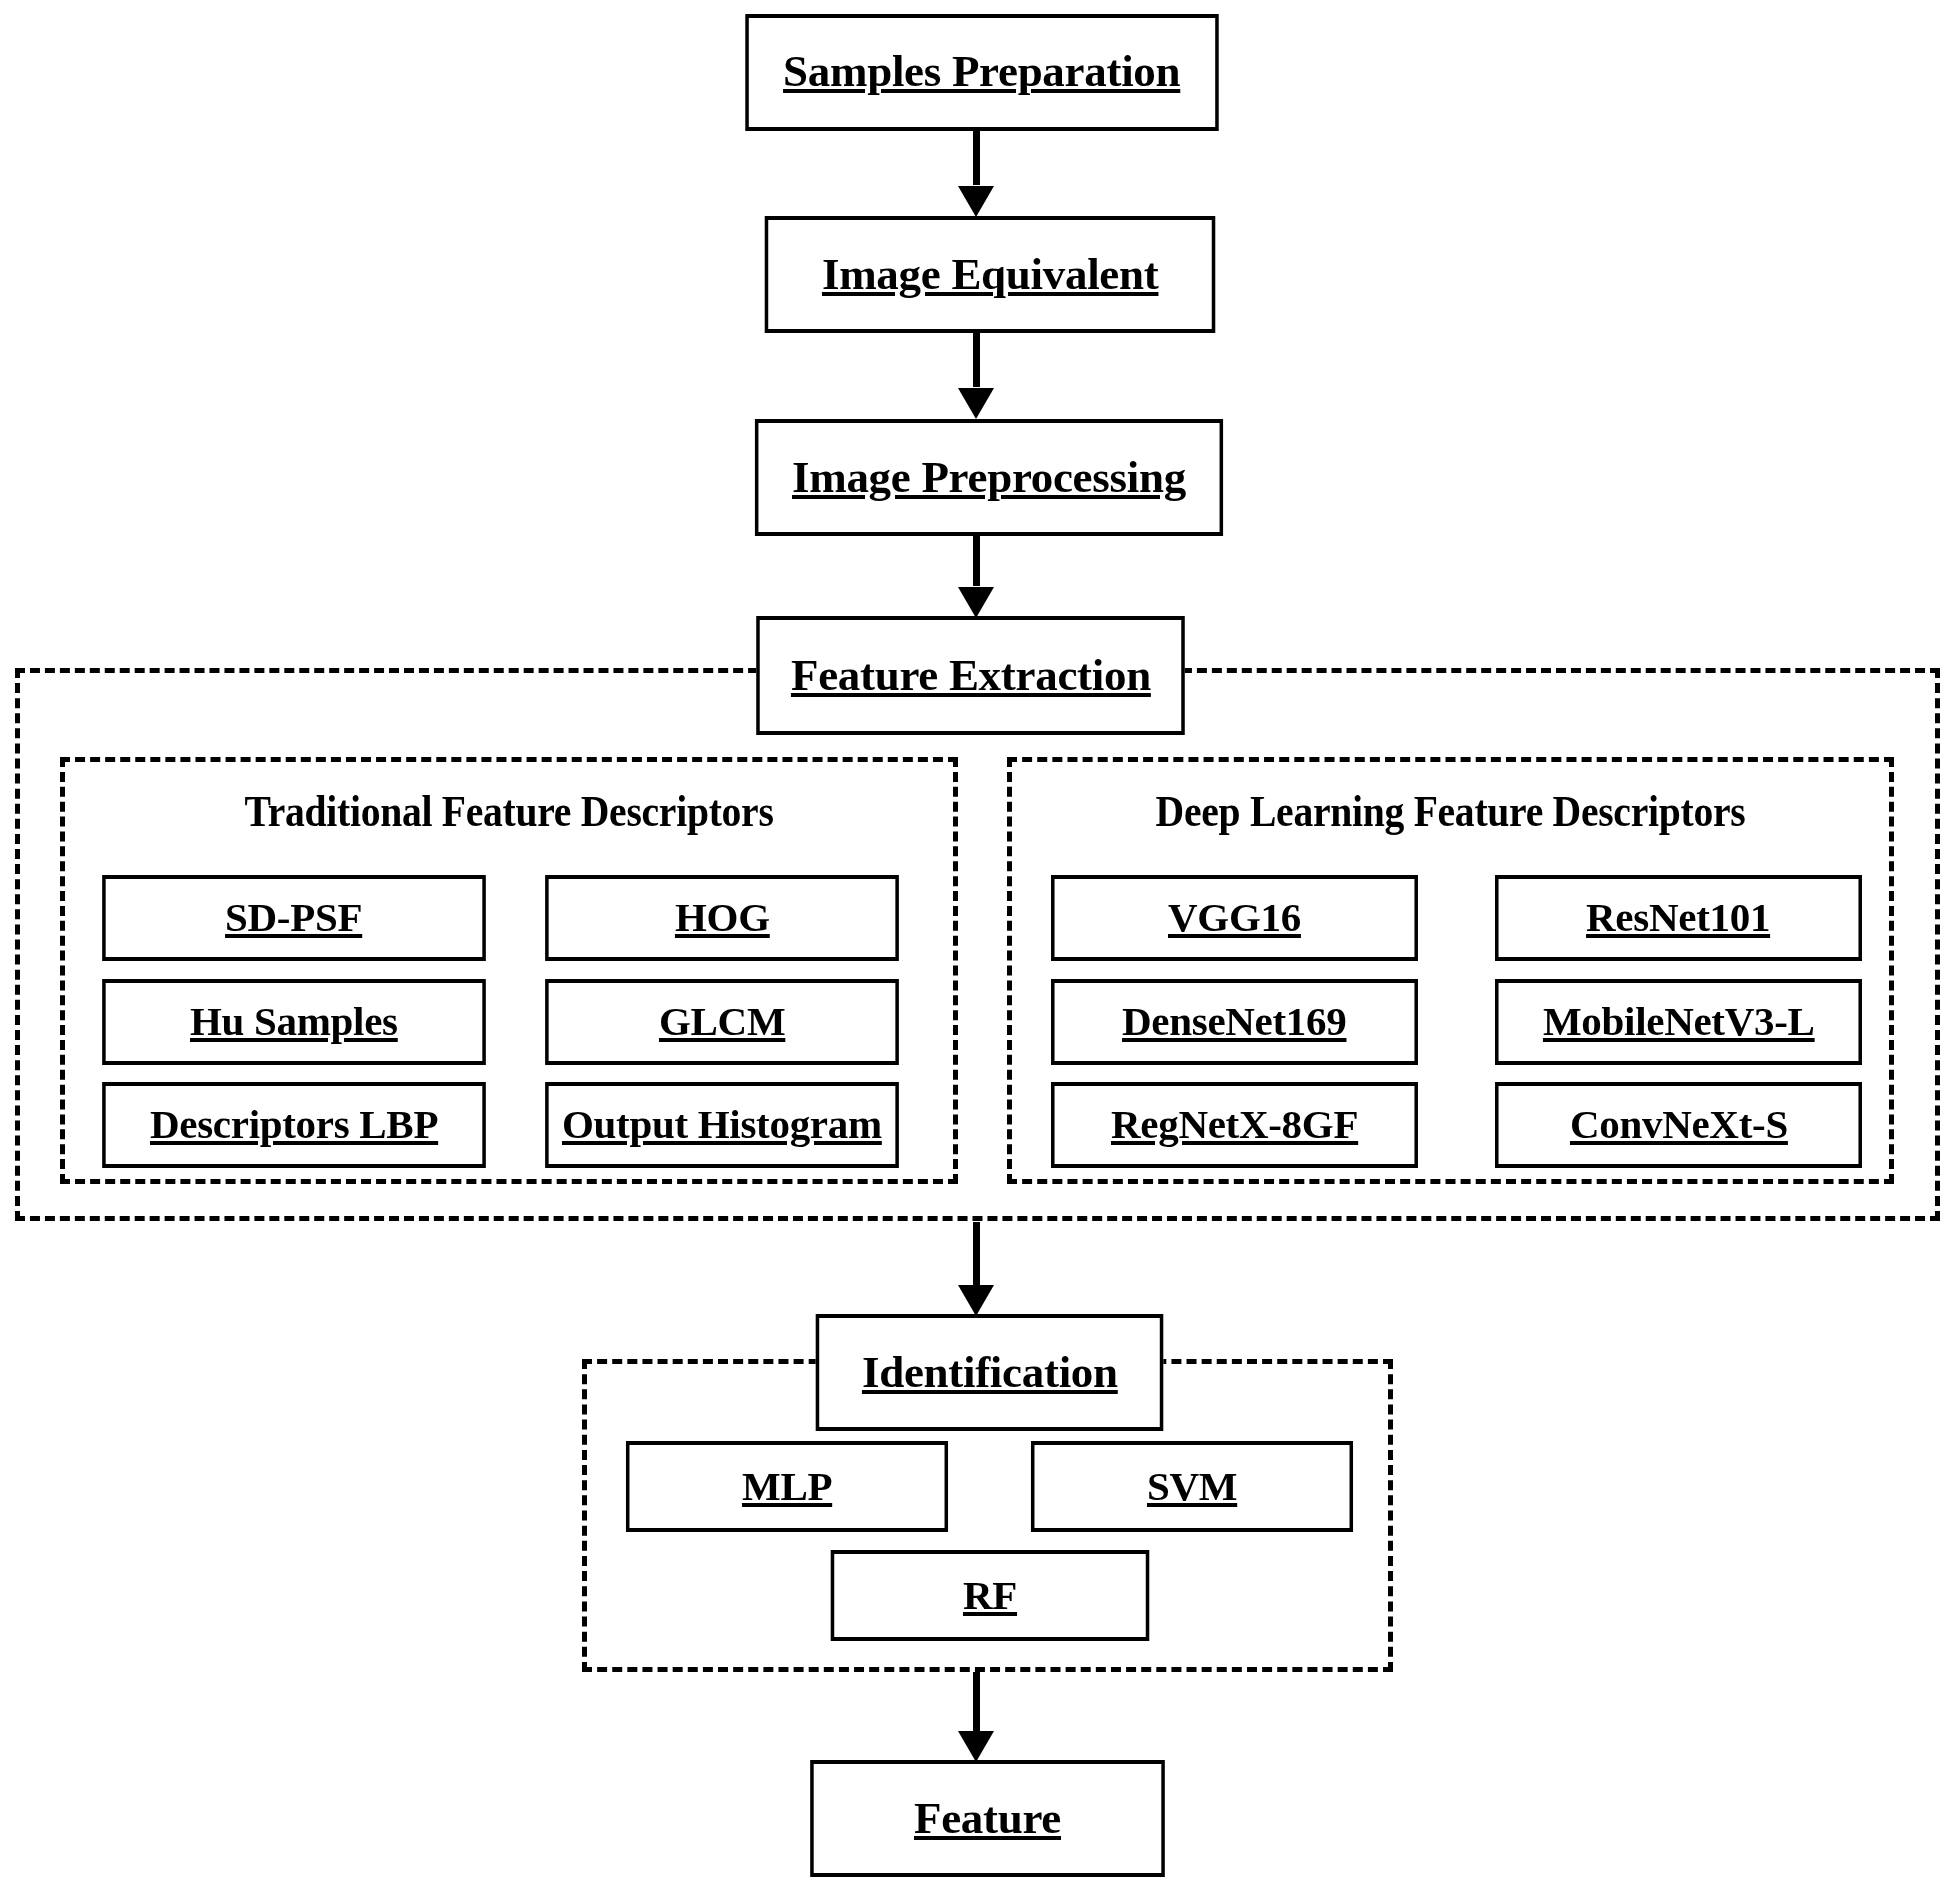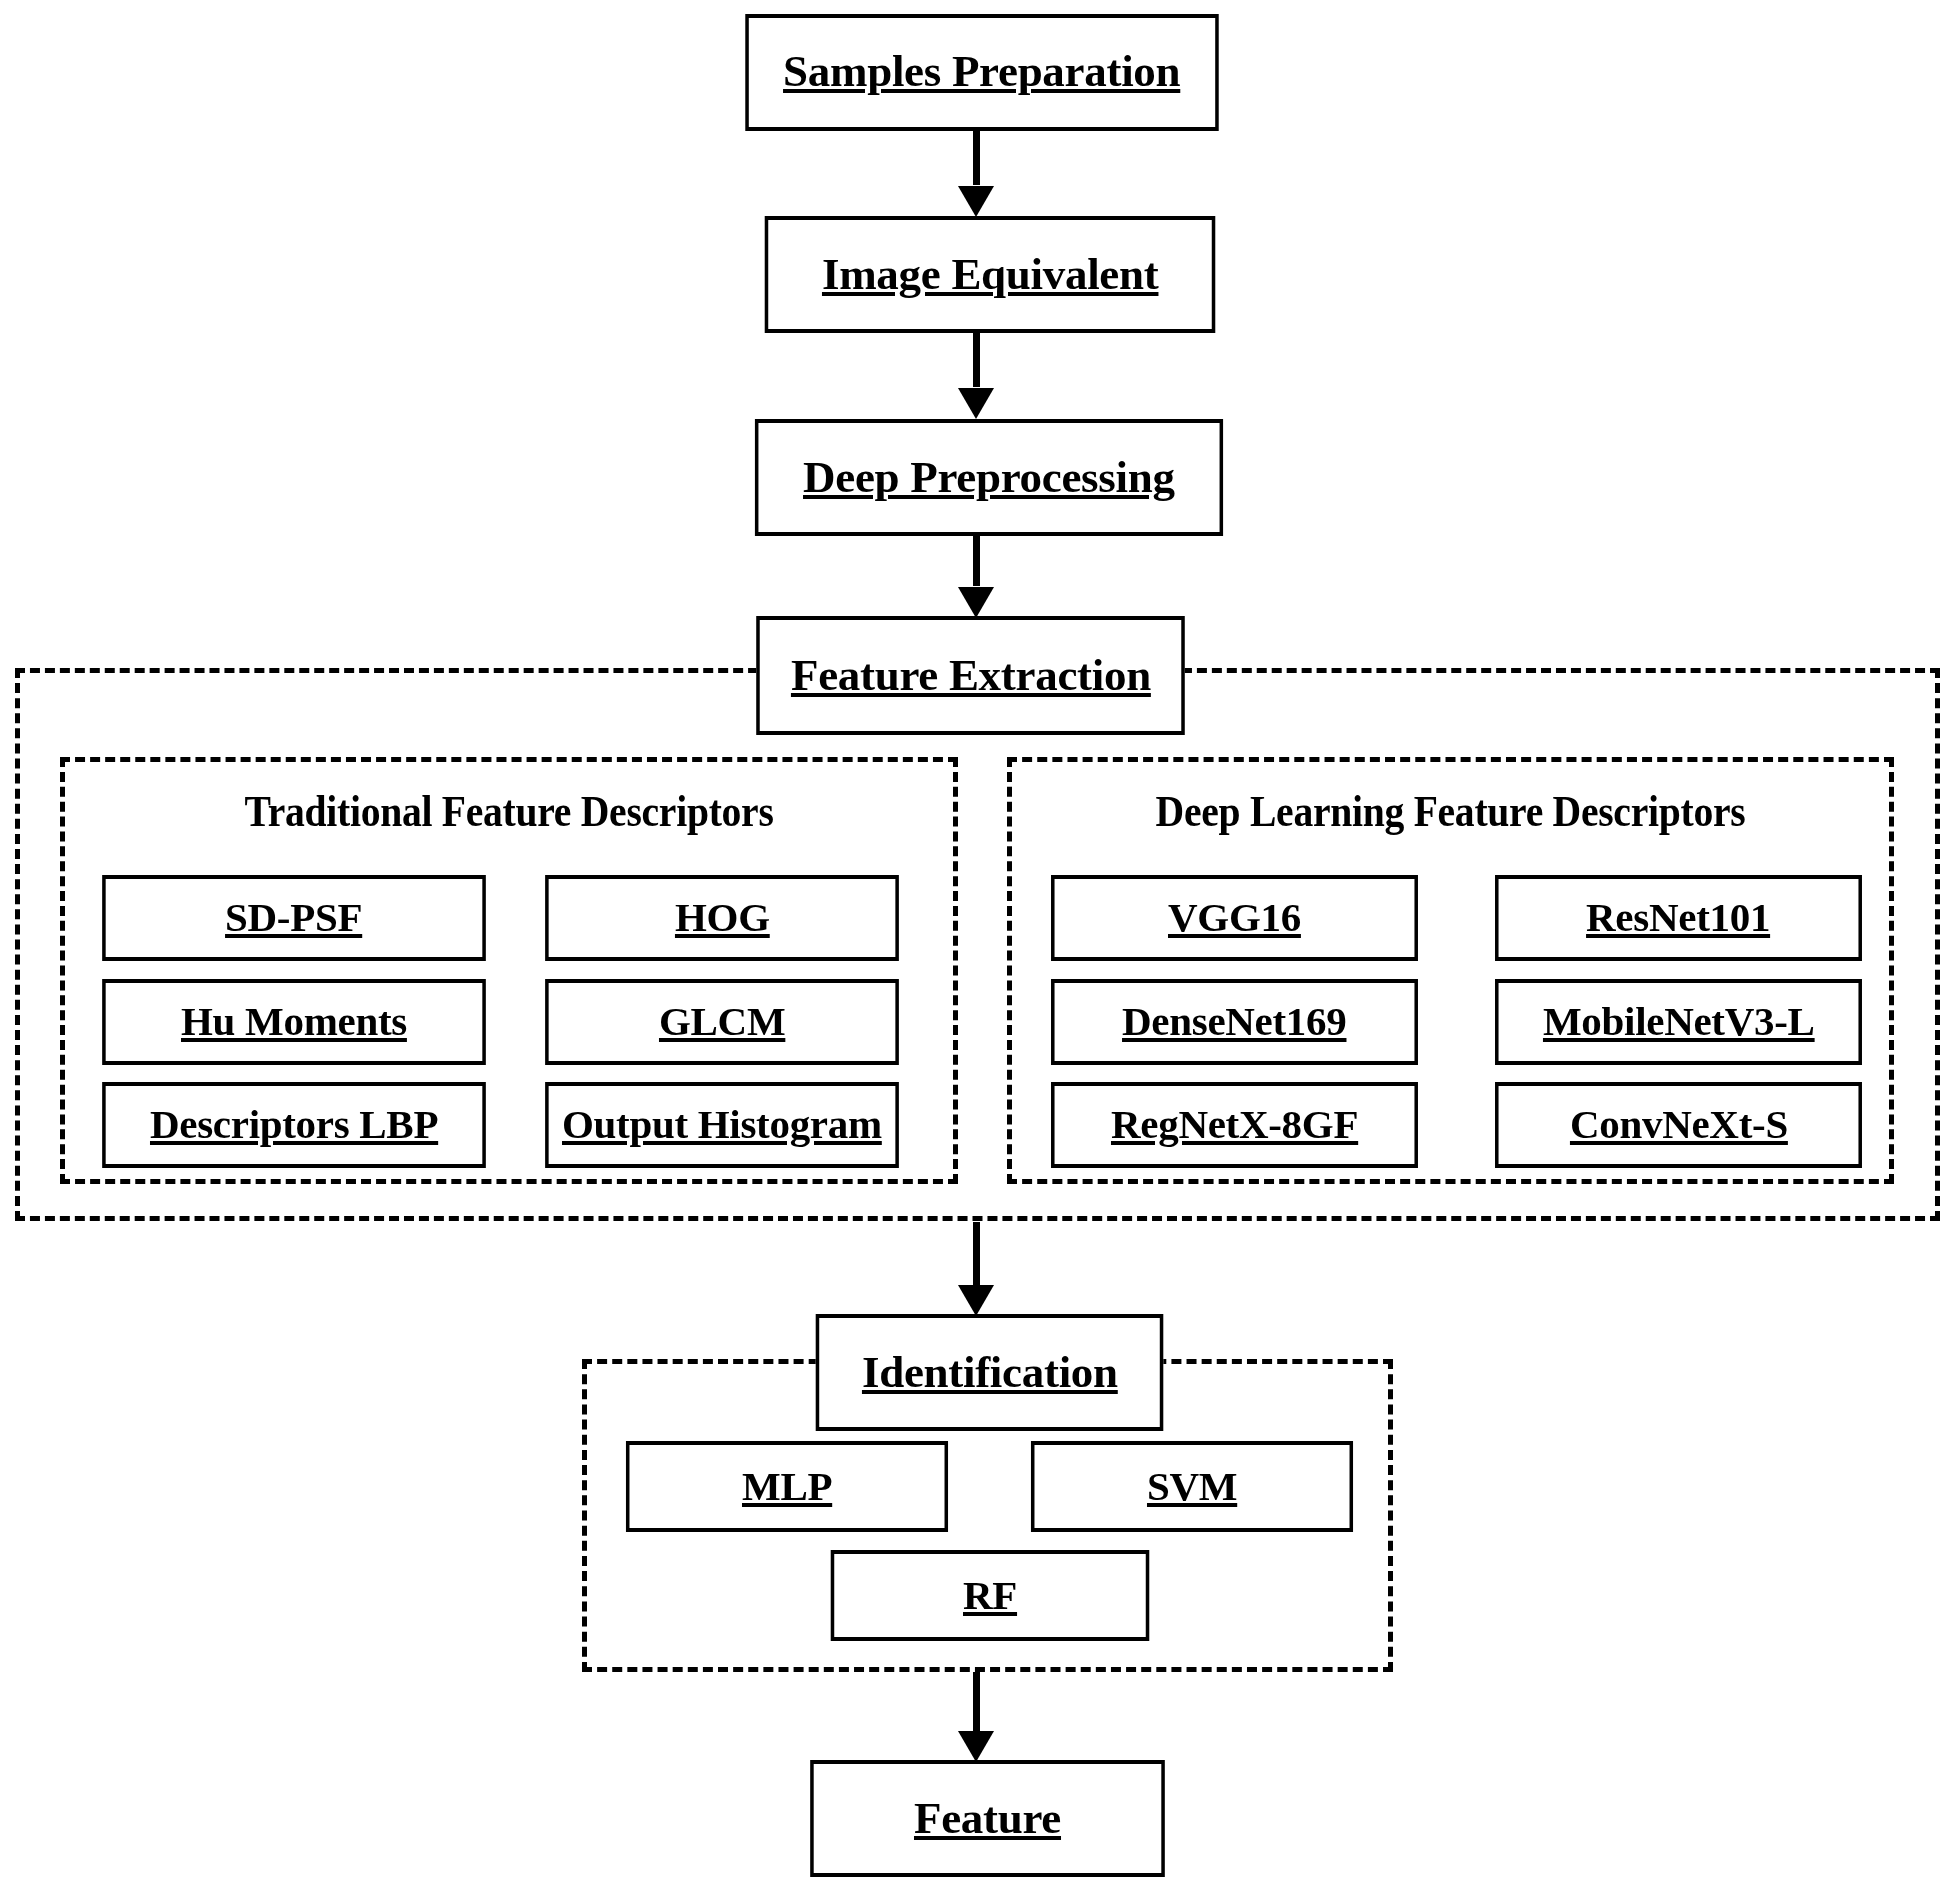--- a/index.html
+++ b/index.html
@@ -107,21 +107,21 @@
   <div class="node lvl1" style="left:734px; top:216px; width:512px; height:117px;">
     <span>Image Equivalent</span>
   </div>
 
   <div class="arrow" style="left:958px; top:333px; width:37px; height:86px;">
     <div class="shaft" style="height:54px;"></div>
     <div class="head"></div>
   </div>
 
   <div class="node lvl1" style="left:723px; top:419px; width:532px; height:117px;">
-    <span>Deep Preprocessing</span>
+    <span>Image Preprocessing</span>
   </div>
 
   <div class="arrow" style="left:958px; top:536px; width:37px; height:82px;">
     <div class="shaft" style="height:50px;"></div>
     <div class="head"></div>
   </div>
 
   <div class="dashgroup" style="left:15px; top:668px; width:1925px; height:553px;"></div>
 
   <div class="node lvl1" style="left:727px; top:616px; width:487px; height:119px;">
@@ -133,21 +133,21 @@
   <div class="grouptitle" style="left:60px; top:786px; width:898px;">Traditional Feature Descriptors</div>
 
   <div class="node lvl2" style="left:76px; top:875px; width:436px; height:86px;">
     <span>SD-PSF</span>
   </div>
   <div class="node lvl2" style="left:521px; top:875px; width:402px; height:86px;">
     <span>HOG</span>
   </div>
 
   <div class="node lvl2" style="left:76px; top:979px; width:436px; height:86px;">
-    <span>Hu Moments</span>
+    <span>Hu Samples</span>
   </div>
   <div class="node lvl2" style="left:521px; top:979px; width:402px; height:86px;">
     <span>GLCM</span>
   </div>
 
   <div class="node lvl2" style="left:76px; top:1082px; width:436px; height:86px;">
     <span>Descriptors LBP</span>
   </div>
   <div class="node lvl2" style="left:521px; top:1082px; width:402px; height:86px;">
     <span>Output Histogram</span>

